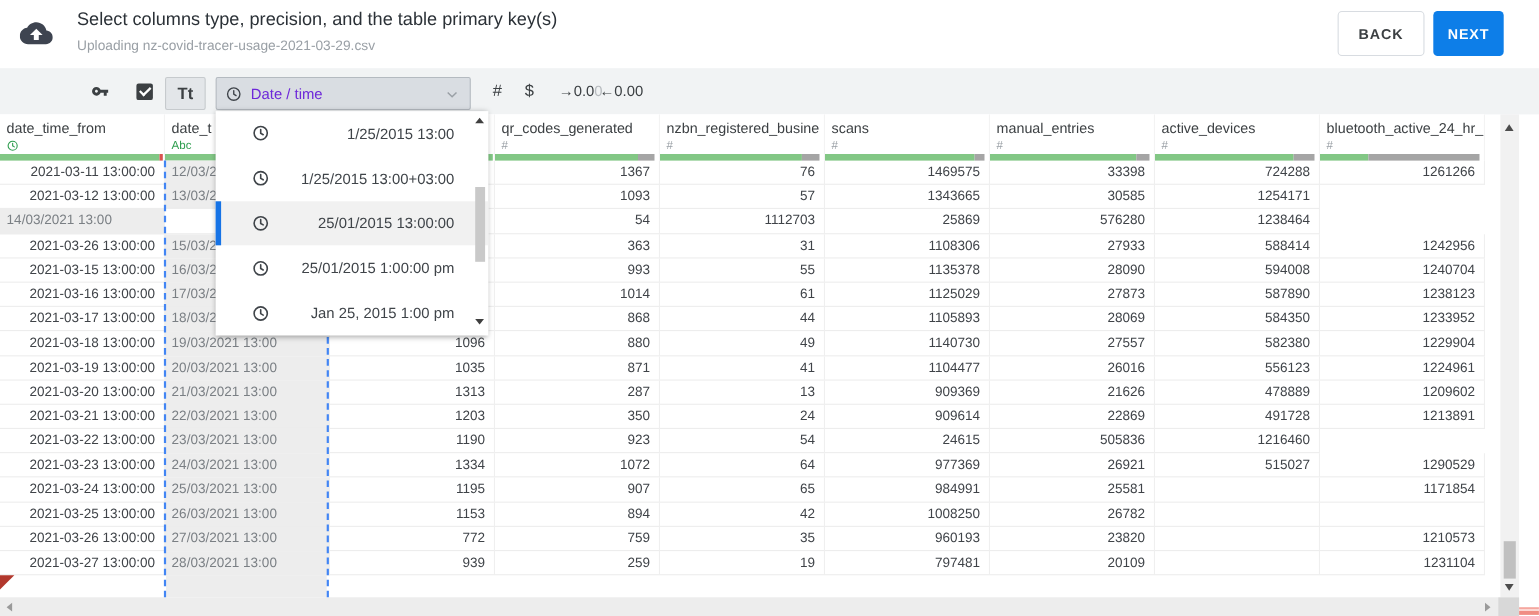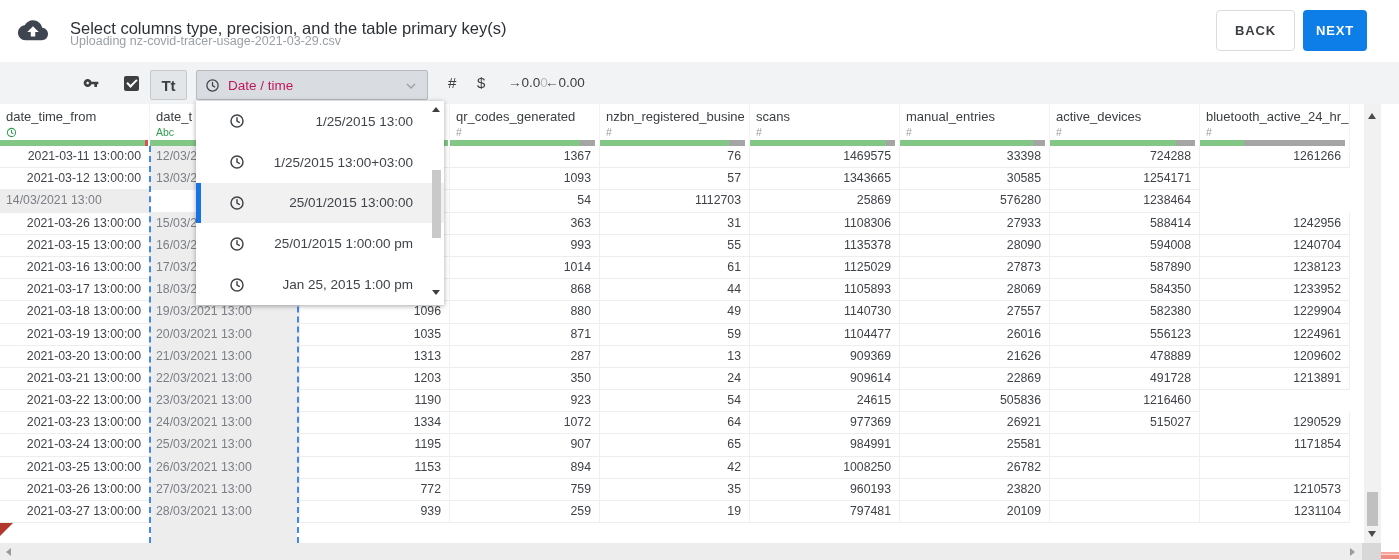--- a/index.html
+++ b/index.html
@@ -2,41 +2,41 @@
 <html><head>
 <meta charset="utf-8">
 <style>
   html,body{margin:0;padding:0;background:#fff;}
   .page{position:relative;width:1399px;height:560px;background:#fff;overflow:hidden;
         font-family:"Liberation Sans",sans-serif;}
 
   
   .hdr{position:absolute;top:0;left:0;width:1399px;height:62px;background:#fff;}
   .upload-badge{position:absolute;left:18px;top:17px;width:30px;height:26px;}
-  .hdr-title{position:absolute;left:70px;top:19px;font-size:16.5px;color:#2b3137;}
+  .hdr-title{position:absolute;left:70px;top:9px;font-size:16.5px;color:#2b3137;}
   .hdr-sub{position:absolute;left:70px;top:34px;font-size:12.5px;color:#9aa0a6;}
   .btn{position:absolute;top:10px;height:41px;border-radius:4px;font-family:"Liberation Sans",sans-serif;
        font-size:13px;font-weight:bold;letter-spacing:.8px;cursor:pointer;}
   .btn-back{left:1216px;width:79px;background:#fff;border:1px solid #d8dce1;color:#3c4043;}
   .btn-next{left:1303px;width:64px;background:#0d7ee8;border:none;color:#fff;}
 
   
   .toolbar{position:absolute;top:62px;left:0;width:1399px;height:42px;background:#f1f3f4;}
   .tb-key{position:absolute;left:80px;top:13px;}
   .check{position:absolute;left:124px;top:14px;width:15px;height:15px;background:#3c4043;border-radius:2px;}
   .check-mark{position:absolute;left:3px;top:3px;width:8px;height:4px;border-left:2px solid #fff;
               border-bottom:2px solid #fff;transform:rotate(-45deg);}
   .tb-tt{position:absolute;left:150px;top:8px;width:37px;height:30px;background:#e3e6e9;
          border:1px solid #c6cacd;border-radius:2px;font-family:"Liberation Sans",sans-serif;
          font-size:15px;font-weight:bold;color:#3c4043;cursor:pointer;}
   .tb-select{position:absolute;left:196px;top:8px;width:232px;height:30px;background:#d9dde2;
              border:1px solid #b4bac0;border-radius:2px;box-sizing:border-box;display:flex;
              align-items:center;cursor:pointer;}
   .sel-clock{margin-left:8px;display:flex;}
-  .sel-label{margin-left:8px;font-size:13.5px;color:#be185d;text-align:center;}
+  .sel-label{margin-left:8px;font-size:13.5px;color:#6d28d9;text-align:center;}
   .sel-chevron{position:absolute;right:8px;top:7px;}
   .tb-hash{position:absolute;left:448px;top:12px;font-size:15px;color:#3c4043;cursor:pointer;}
   .tb-dollar{position:absolute;left:477px;top:12px;font-size:15px;color:#3c4043;cursor:pointer;}
   .tb-incdec{position:absolute;left:508px;top:13px;font-size:13.5px;color:#3c4043;cursor:pointer;}
   .tb-incdec .lite{color:#b6babe;}
   .tb-decdec{position:absolute;left:545px;top:13px;font-size:13.5px;color:#3c4043;cursor:pointer;}
 
   
   .thead{position:absolute;top:104px;left:0;width:1350px;height:42px;display:flex;background:#fff;}
   .th{width:150px;box-sizing:border-box;position:relative;border-right:1px solid #f3f3f3;}
@@ -292,21 +292,21 @@
         <div class="td">1140730</div>
         <div class="td">27557</div>
         <div class="td">582380</div>
         <div class="td">1229904</div>
       </div>
       <div class="tr">
         <div class="td">2021-03-19 13:00:00</div>
         <div class="td sel left">20/03/2021 13:00</div>
         <div class="td">1035</div>
         <div class="td">871</div>
-        <div class="td">59</div>
+        <div class="td">41</div>
         <div class="td">1104477</div>
         <div class="td">26016</div>
         <div class="td">556123</div>
         <div class="td">1224961</div>
       </div>
       <div class="tr">
         <div class="td">2021-03-20 13:00:00</div>
         <div class="td sel left">21/03/2021 13:00</div>
         <div class="td">1313</div>
         <div class="td">287</div>

